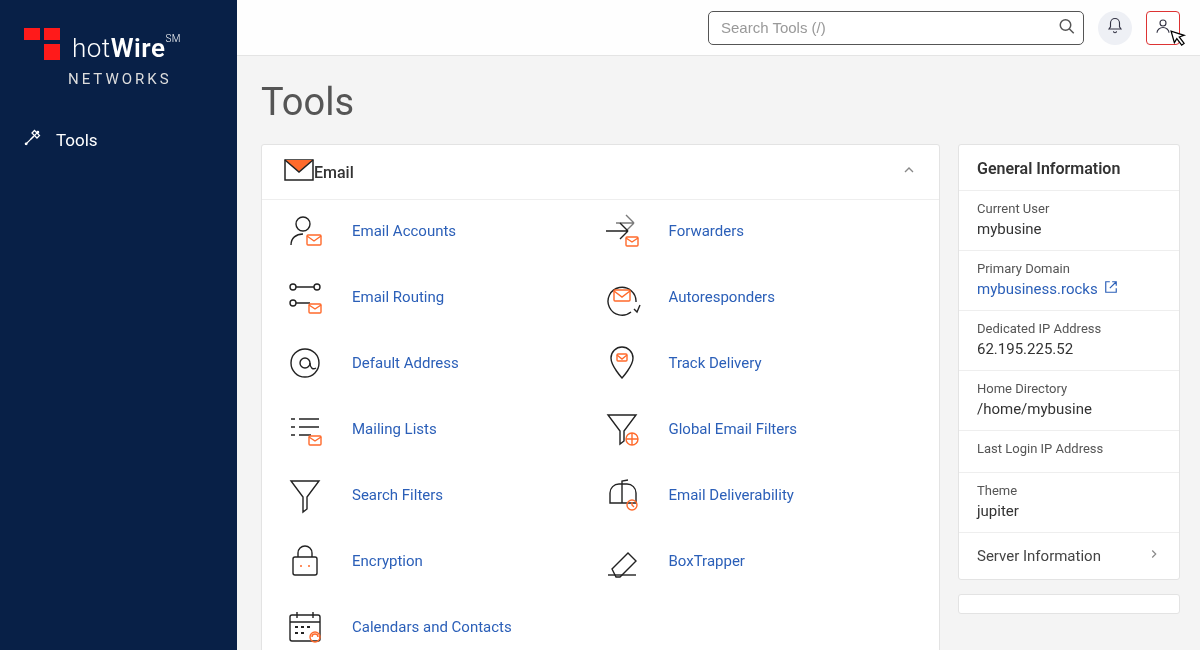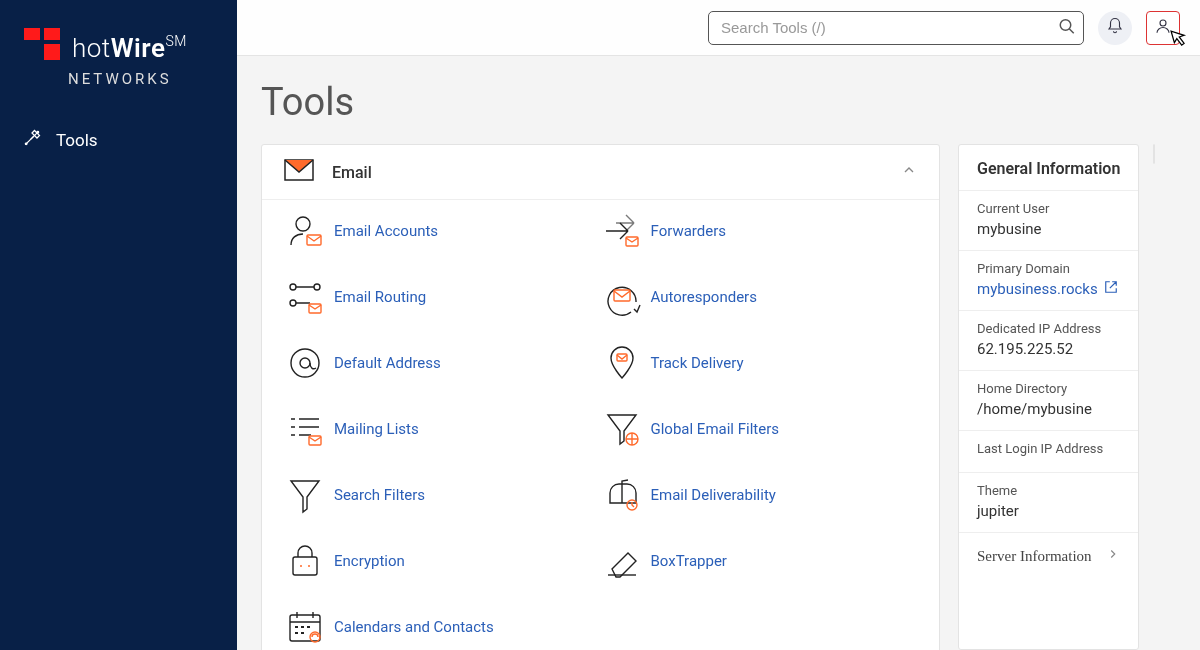--- a/index.html
+++ b/index.html
@@ -26,39 +26,39 @@
   .topicon { width:34px; height:34px; border-radius:50%; background:#eef0f5; display:flex; align-items:center; justify-content:center; cursor:pointer; }
   .topicon.user { border:1.5px solid #d33; background:#fff; border-radius:4px; position:relative; }
   .cursor-pointer { position:absolute; right:-10px; bottom:-14px; }
 
   .content { flex:1; display:flex; padding:20px 20px 0 24px; gap:18px; overflow:hidden; }
   .page-title { font-size:38px; color:#555; font-weight:400; margin:24px 0 0 24px; }
 
   .left-col { flex:1; display:flex; flex-direction:column; }
   .panel { background:#fff; border:1px solid #e3e3e3; border-radius:3px; }
   .panel-head { display:flex; align-items:center; justify-content:space-between; padding:14px 22px; border-bottom:1px solid #eee; cursor:pointer; }
-  .panel-head-left { display:flex; align-items:center; gap:18px; }
+  .panel-head-left { display:flex; align-items:center; }
   .panel-title { font-size:16px; color:#333; font-weight:500; }
   .chevron { color:#888; }
 
   .tool-grid { display:grid; grid-template-columns: 1fr 1fr; padding:10px 22px 20px 22px; row-gap:24px; }
-  .tool { display:flex; align-items:center; gap:8px; cursor:pointer; }
+  .tool { display:flex; align-items:center; gap:26px; cursor:pointer; }
   .tool-label { color:#2b5fb8; font-size:15px; }
   .tool-icon { width:42px; height:42px; display:flex; align-items:center; justify-content:center; }
 
-  .right-col { width:222px; flex-shrink:0; display:flex; flex-direction:row; gap:14px; }
+  .right-col { width:222px; flex-shrink:0; display:flex; flex-direction:column; gap:14px; }
   .info-panel { background:#fff; border:1px solid #e3e3e3; border-radius:3px; }
   .info-title { font-size:16px; font-weight:600; padding:14px 18px 12px 18px; color:#333; }
   .info-row { border-top:1px solid #eee; padding:10px 18px 12px 18px; }
   .info-label { font-size:13px; color:#555; margin-bottom:4px; }
   .info-value { font-size:15px; color:#333; }
   .info-value.link { color:#2b5fb8; cursor:pointer; display:flex; gap:6px; }
-  .server-row { border-top:1px solid #eee; padding:14px 18px; display:flex; align-items:center; justify-content:space-between; cursor:pointer; color:#444; font-size:15px;font-family:Liberation Serif, serif; }
-
-  .sm { font-size:14px; vertical-align: top; }
+  .server-row { border-top:1px solid #eee; padding:14px 18px; display:flex; align-items:center; justify-content:space-between; cursor:pointer; color:#444; font-size:15px; }
+
+  .sm { font-size:10px; vertical-align: top; }
 </style>
 </head>
 <body>
 
 <div class="layout">
 
   <aside class="sidebar">
     <div class="logo">
       <div style="display:flex; align-items:center;">
         <span class="logo-squares">

